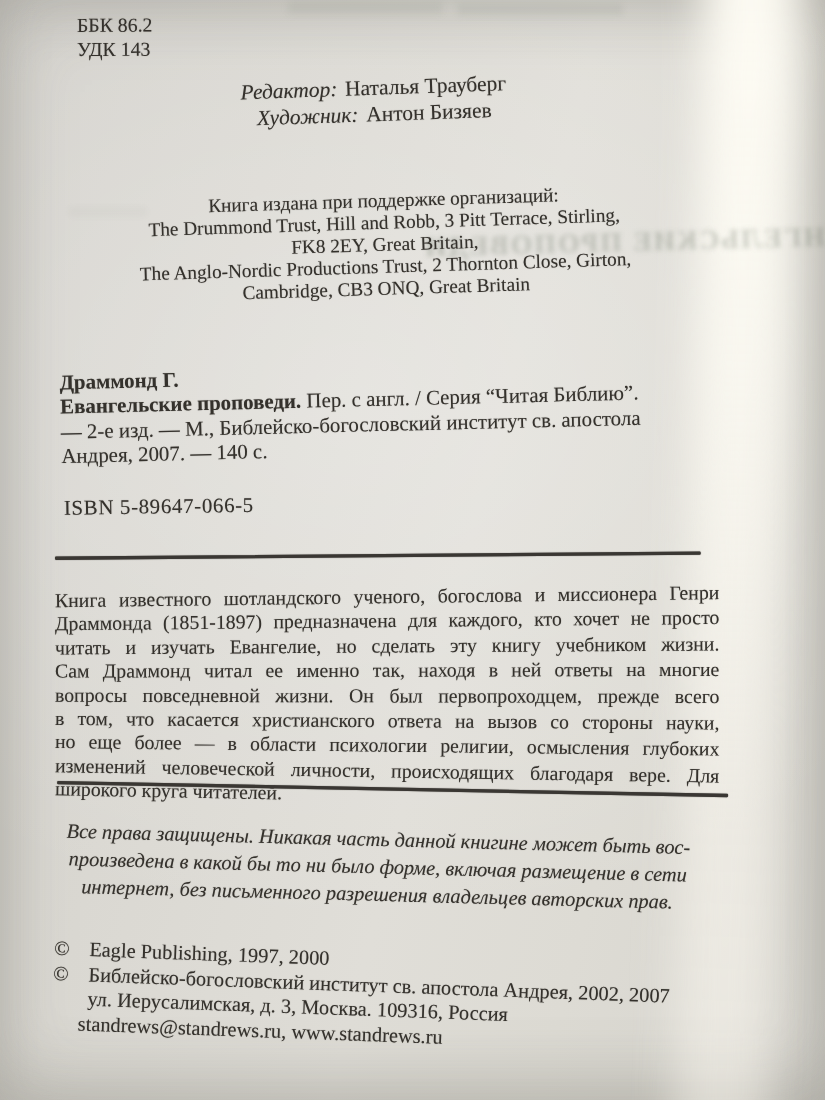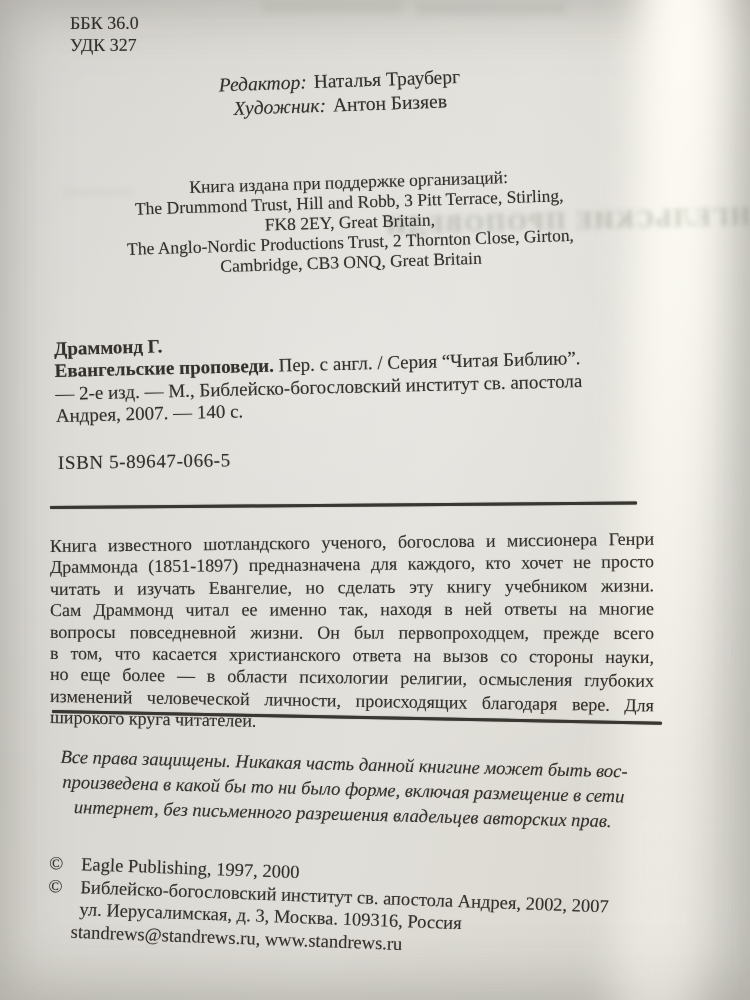--- a/index.html
+++ b/index.html
@@ -61,22 +61,22 @@
 
 <div class="photo">
 
   <div class="glare"></div>
   <div class="ghost ghost-bar" style="left:262px;top:1px;width:140px;height:12px;"></div>
   <div class="ghost ghost-bar" style="left:416px;top:3px;width:150px;height:11px;"></div>
   <div class="ghost ghost-bar" style="left:62px;top:188px;width:72px;height:9px;opacity:.45;"></div>
   <div class="ghost ghost-title">ЕВАНГЕЛЬСКИЕ ПРОПОВЕДИ</div>
 
   <div class="blk codes">
-    <div>ББК 36.0</div>
-    <div>УДК 327</div>
+    <div>ББК 86.2</div>
+    <div>УДК 143</div>
   </div>
 
   <div class="blk credits">
     <div><span class="it lbl">Редактор:</span><span>Наталья Трауберг</span></div>
     <div><span class="it lbl">Художник:</span><span>Антон Бизяев</span></div>
   </div>
 
   <div class="blk sponsors">
     <div>Книга издана при поддержке организаций:</div>
     <div>The Drummond Trust, Hill and Robb, 3 Pitt Terrace, Stirling,</div>

